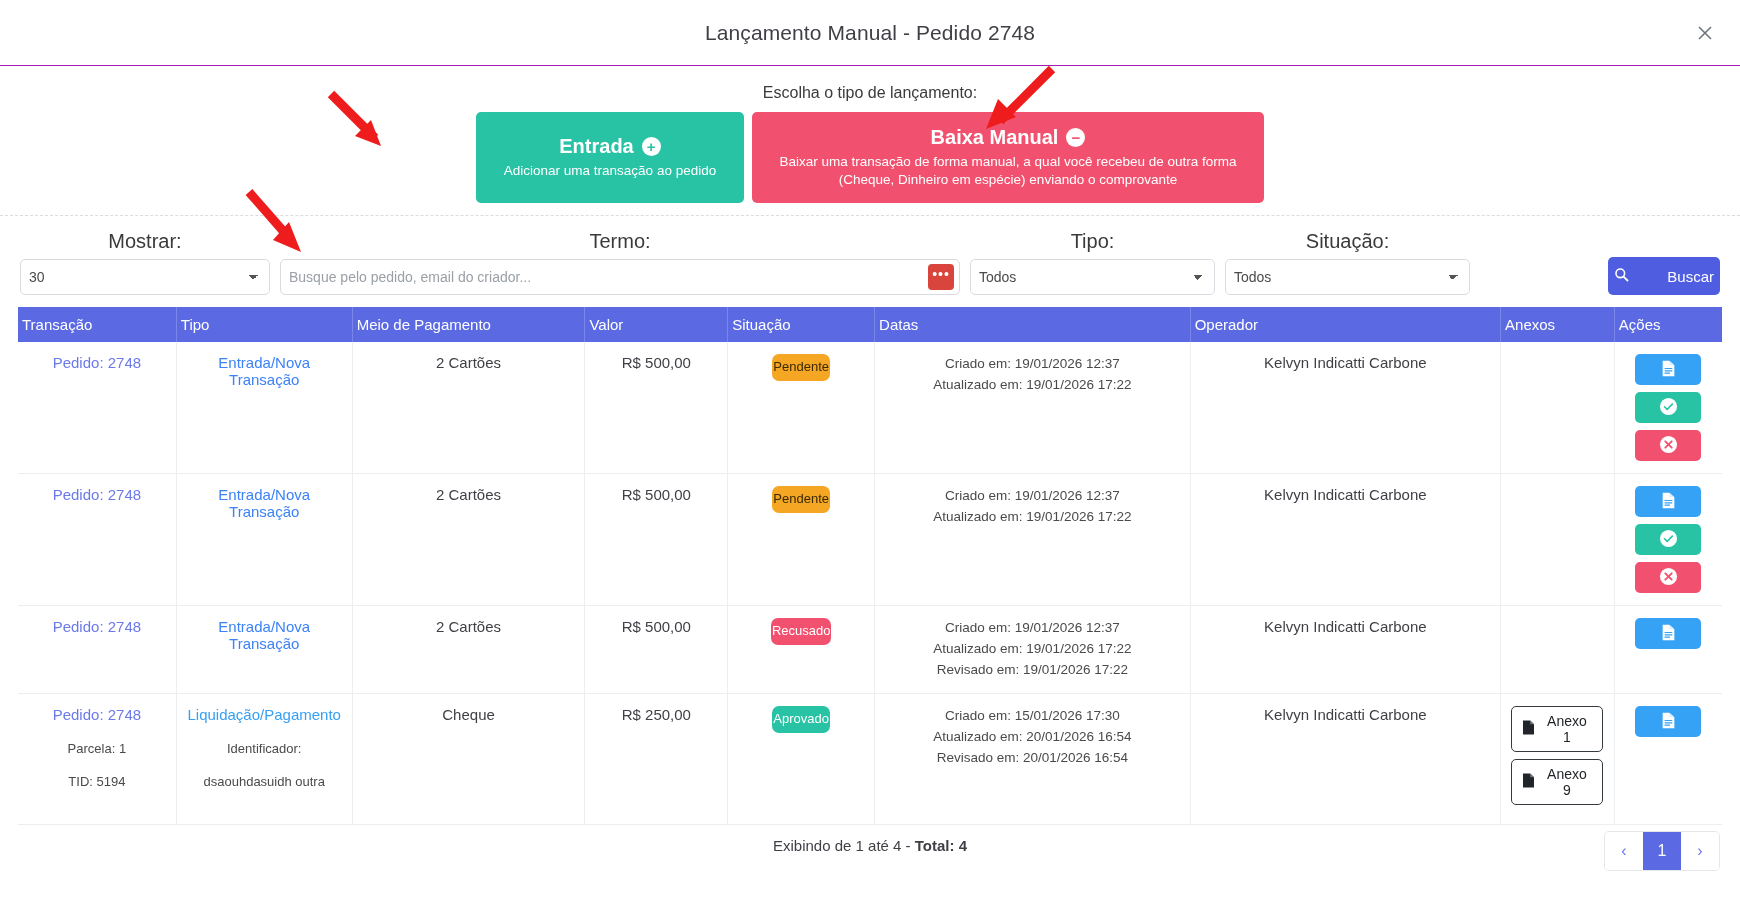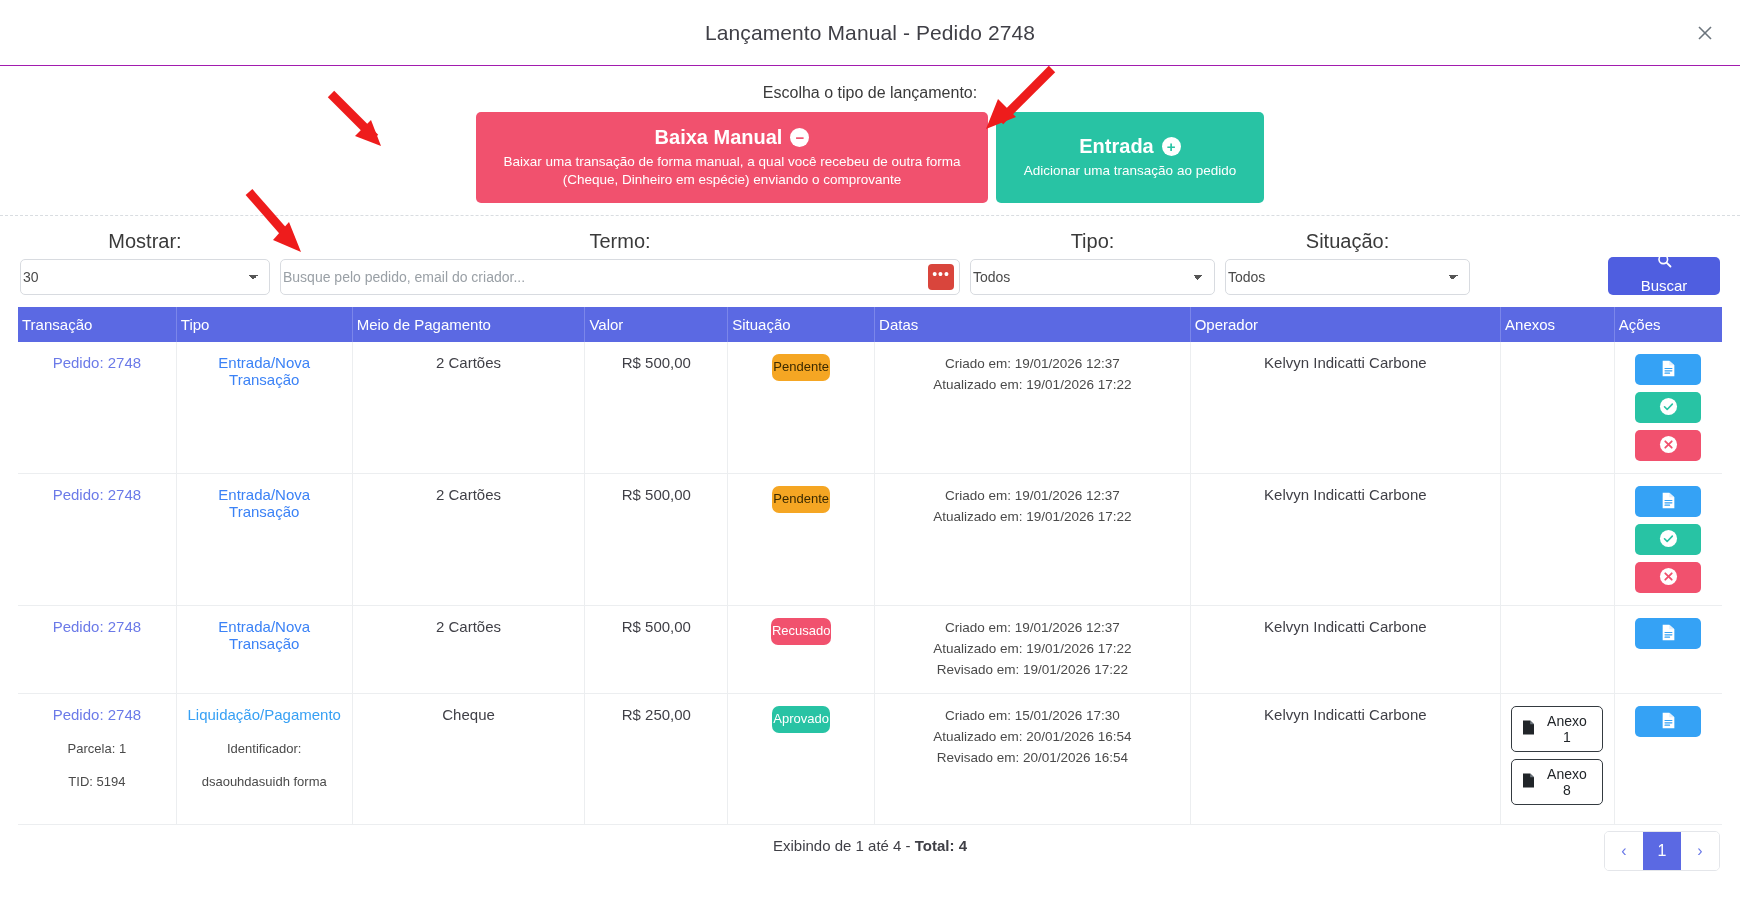--- a/index.html
+++ b/index.html
@@ -91,21 +91,21 @@
     font-size: 20px; color: #3a3a3a;
     text-align: center; margin-bottom: 6px;
   }
   .ctrl {
     height: 36px;
     border: 1px solid #d8dbe0;
     border-radius: 5px;
     background: #fff;
     font-size: 14px;
     color: #4a4a4a;
-    padding: 0 2px;
+    padding: 0 8px;
     font-family: inherit;
     outline: none;
   }
   select.ctrl {
     appearance: none; -webkit-appearance: none;
     background-image:
       linear-gradient(45deg, transparent 50%, #555 50%),
       linear-gradient(135deg, #555 50%, transparent 50%);
     background-position: calc(100% - 16px) 15px, calc(100% - 11px) 15px;
     background-size: 5px 5px, 5px 5px;
@@ -131,24 +131,23 @@
     letter-spacing: 1px;
     padding-bottom: 8px;
   }
   .btn-buscar {
     height: 38px;
     min-width: 112px;
     background: #4f5ee0;
     color: #fff;
     border: none; border-radius: 5px;
     font-size: 15px;
-    display: flex; align-items: center; justify-content: flex-end; gap: 6px;
+    display: flex; align-items: center; justify-content: space-between; gap: 6px;
     cursor: pointer; font-family: inherit;
     margin-left: auto;
-    flex-direction: column;
   }
 
   
   .table-wrap { padding: 0 18px; }
   table.data { width: 100%; border-collapse: collapse; table-layout: fixed; }
   table.data thead th {
     background: #5b69e3;
     color: #fff;
     font-weight: 400;
     font-size: 15px;
@@ -262,33 +261,33 @@
     <svg width="16" height="16" viewBox="0 0 16 16" aria-hidden="true">
       <line x1="2" y1="2" x2="14" y2="14" stroke="#6c757d" stroke-width="1.6"></line>
       <line x1="14" y1="2" x2="2" y2="14" stroke="#6c757d" stroke-width="1.6"></line>
     </svg>
   </button>
 </div>
 
 <div class="choose-wrap">
   <div class="choose-label">Escolha o tipo de lançamento:</div>
   <div class="type-buttons">
+    <button class="type-btn entrada">
+      <span class="t-title">
+        <span>Entrada</span>
+        <span class="circ-icon plus">+</span>
+      </span>
+      <span class="t-sub">Adicionar uma transação ao pedido</span>
+    </button>
     <button class="type-btn baixa">
       <span class="t-title">
         <span>Baixa Manual</span>
         <span class="circ-icon minus">−</span>
       </span>
       <span class="t-sub">Baixar uma transação de forma manual, a qual você recebeu de outra forma (Cheque, Dinheiro em espécie) enviando o comprovante</span>
-    </button>
-    <button class="type-btn entrada">
-      <span class="t-title">
-        <span>Entrada</span>
-        <span class="circ-icon plus">+</span>
-      </span>
-      <span class="t-sub">Adicionar uma transação ao pedido</span>
     </button>
   </div>
 </div>
 
 <div class="filters">
   <div class="fgroup g-mostrar">
     <label class="flabel">Mostrar:</label>
     <select class="ctrl">
       <option>30</option>
     </select>
@@ -470,21 +469,21 @@
                       <line x1="3.7" y1="10.2" x2="10.2" y2="10.2"></line>
                       <line x1="3.7" y1="12.4" x2="8" y2="12.4"></line>
                     </g>
                   </svg></span>
               </button>
             </div>
           </td>
         </tr>
         <tr>
           <td><span class="link-blue">Pedido: 2748</span><span class="sub-line">Parcela: 1</span><span class="sub-line">TID: 5194</span></td>
-          <td><span class="link-bright">Liquidação/Pagamento</span><span class="sub-line">Identificador:</span><span class="sub-line">dsaouhdasuidh forma</span></td>
+          <td><span class="link-bright">Liquidação/Pagamento</span><span class="sub-line">Identificador:</span><span class="sub-line">dsaouhdasuidh outra</span></td>
           <td>Cheque</td>
           <td><span class="val-strong">R$ 250,00</span></td>
           <td><span class="badge aprovado">Aprovado</span></td>
           <td>
             <div class="dates">
               <div>Criado em: 15/01/2026 17:30</div>
               <div>Atualizado em: 20/01/2026 16:54</div>
               <div>Revisado em: 20/01/2026 16:54</div>
             </div>
           </td>
@@ -495,21 +494,21 @@
                   <path d="M1 0.6h7.2L12 4.3V14.4H1z" fill="#212529"></path>
                   <path d="M8.2 0.6V4.3H12" fill="#6c757d"></path>
                 </svg></span>
               <span>Anexo 1</span>
             </button>
             <button class="anexo-btn">
               <span><svg width="13" height="15" viewBox="0 0 13 15">
                   <path d="M1 0.6h7.2L12 4.3V14.4H1z" fill="#212529"></path>
                   <path d="M8.2 0.6V4.3H12" fill="#6c757d"></path>
                 </svg></span>
-              <span>Anexo 8</span>
+              <span>Anexo 9</span>
             </button>
           </td>
           <td>
             <div class="acts">
               <button class="act-btn view">
                 <span><svg width="15" height="17" viewBox="0 0 14 16">
                     <path d="M1.5 0.6h6.2L12.5 5v10.4H1.5z" fill="#fff"></path>
                     <path d="M7.7 0.6V5h4.8" fill="#e3f0fb"></path>
                     <g stroke="#35a2f5" stroke-width="1.1" stroke-linecap="round">
                       <line x1="3.7" y1="8" x2="10.2" y2="8"></line>

